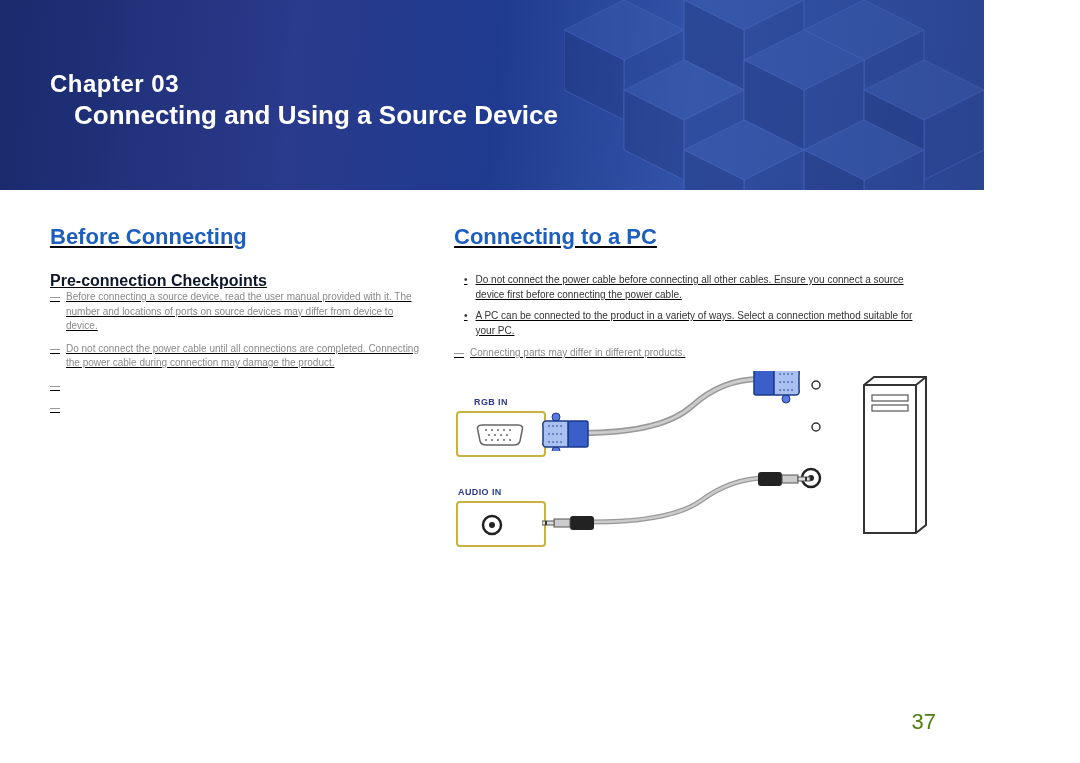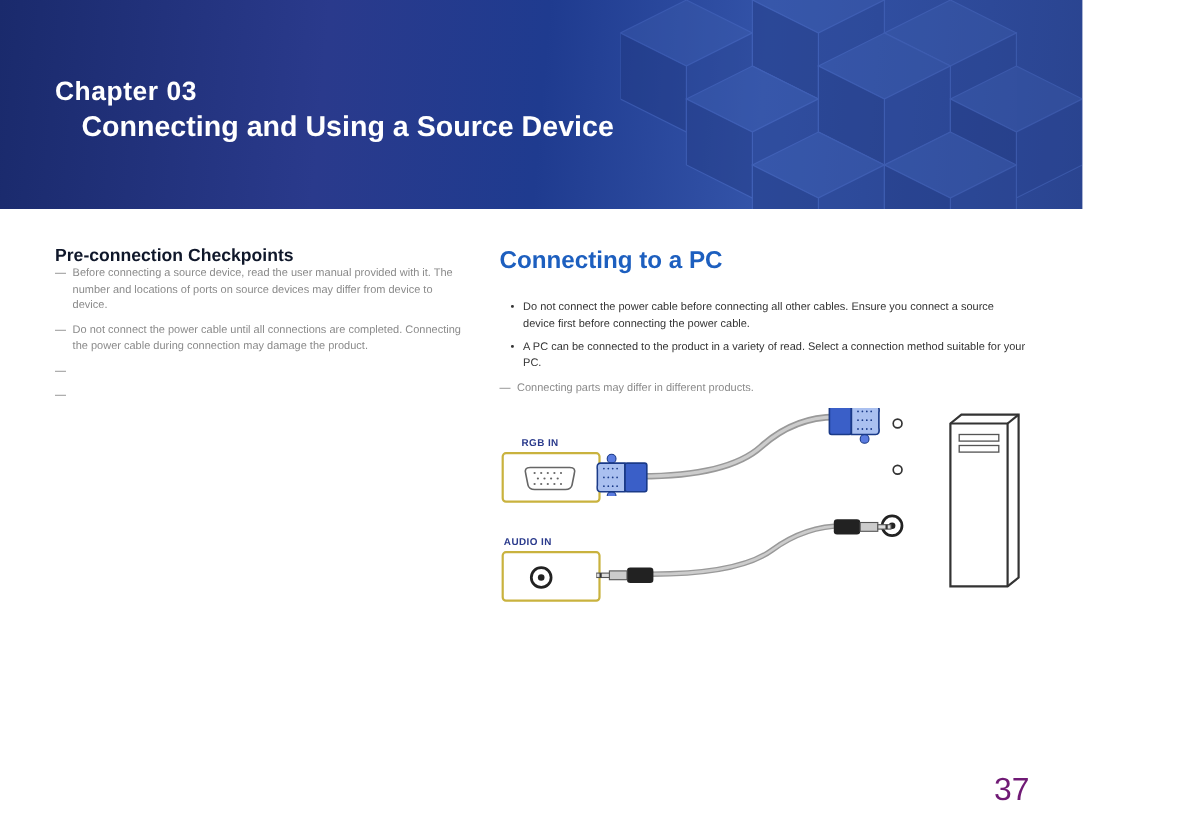--- a/index.html
+++ b/index.html
@@ -8,20 +8,21 @@
     background: #fff;
     width: 1080px;
     height: 763px;
     position: relative;
   }
   .page {
     width: 984px;
     height: 763px;
     position: relative;
     background: #fff;
+    text-decoration: underline;
   }
   .header-band {
     position: relative;
     height: 190px;
     background: linear-gradient(95deg, #1a2a6c 0%, #2a3a8c 30%, #1f3b8f 50%, #3353a8 70%, #2a4490 100%);
     overflow: hidden;
   }
   .cube-pattern {
     position: absolute;
     right: 0; top: 0;
@@ -118,22 +119,22 @@
   .port-box {
     position: absolute;
     border: 2px solid #c9b23e;
     border-radius: 4px;
     background: #fff;
   }
   .page-num {
     position: absolute;
     right: 48px;
     bottom: 28px;
-    font-size: 29px;
-    color: #701a75;
+    font-size: 22px;
+    color: #4d7c0f;
     font-weight: 400;
   }
 </style>
 </head>
 <body>
 
 <div class="page">
 
   <div class="header-band">
     <svg class="cube-pattern" viewBox="0 0 420 190">
@@ -181,20 +182,21 @@
       </g>
     </svg>
     <div class="header-text">
       <div class="chapter-label">Chapter  03</div>
       <div class="chapter-title">Connecting and Using a Source Device</div>
     </div>
   </div>
 
   <div class="columns">
     <div class="col-left">
+      <h2 class="section">Before Connecting</h2>
       <div class="subhead">Pre-connection Checkpoints</div>
 
       <div class="dash-item">
         <span class="long-dash">―</span>
         <span>Before connecting a source device, read the user manual provided with it. The number and locations of ports on source devices may differ from device to device.</span>
       </div>
       <div class="dash-item">
         <span class="long-dash">―</span>
         <span>Do not connect the power cable until all connections are completed. Connecting the power cable during connection may damage the product.</span>
       </div>
@@ -208,21 +210,21 @@
 
     <div class="col-right">
       <h2 class="section">Connecting to a PC</h2>
 
       <div class="bullet-item">
         <span class="bullet-dot">•</span>
         <span>Do not connect the power cable before connecting all other cables. Ensure you connect a source device first before connecting the power cable.</span>
       </div>
       <div class="bullet-item">
         <span class="bullet-dot">•</span>
-        <span>A PC can be connected to the product in a variety of read. Select a connection method suitable for your PC.</span>
+        <span>A PC can be connected to the product in a variety of ways. Select a connection method suitable for your PC.</span>
       </div>
 
       <div class="note-line">
         <span class="long-dash">―</span>
         <span>Connecting parts may differ in different products.</span>
       </div>
 
 
       <div class="diagram">
         <div class="port-label" style="left:20px; top:22px;">RGB IN</div>

